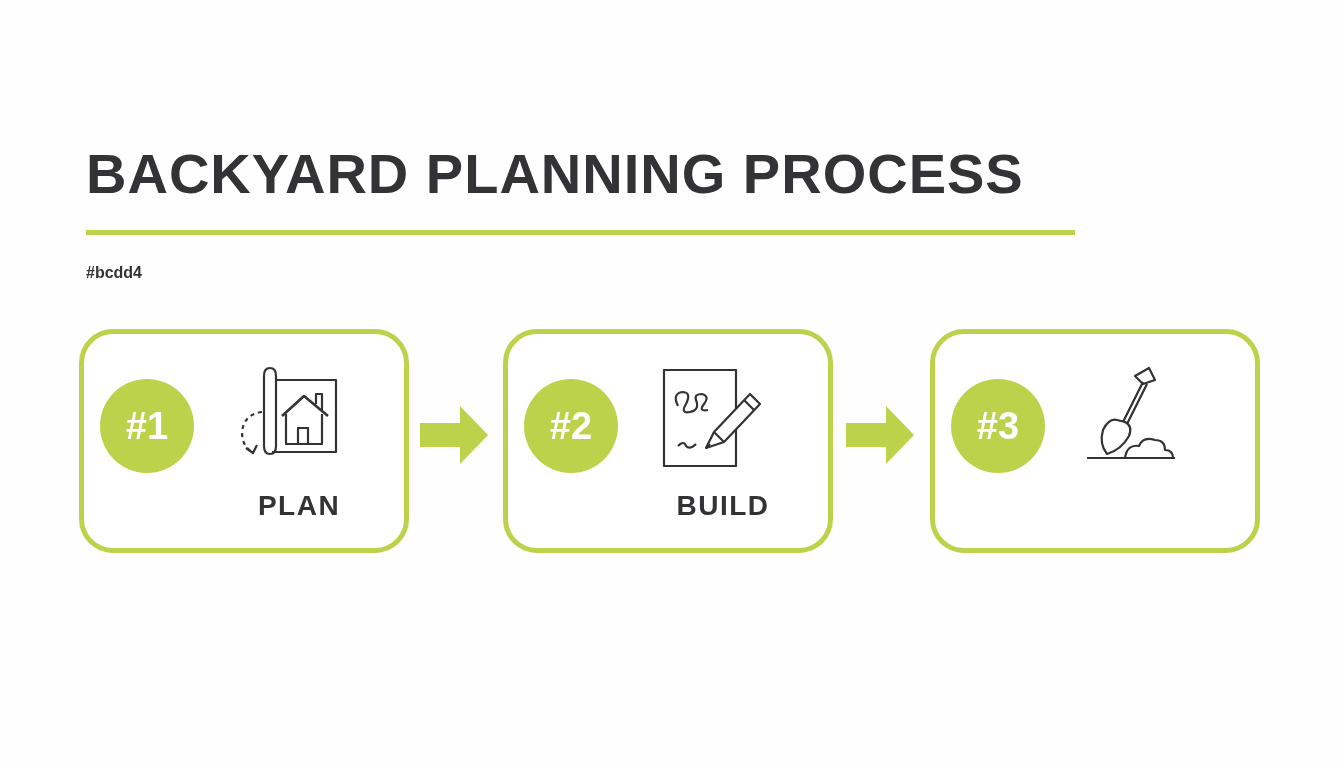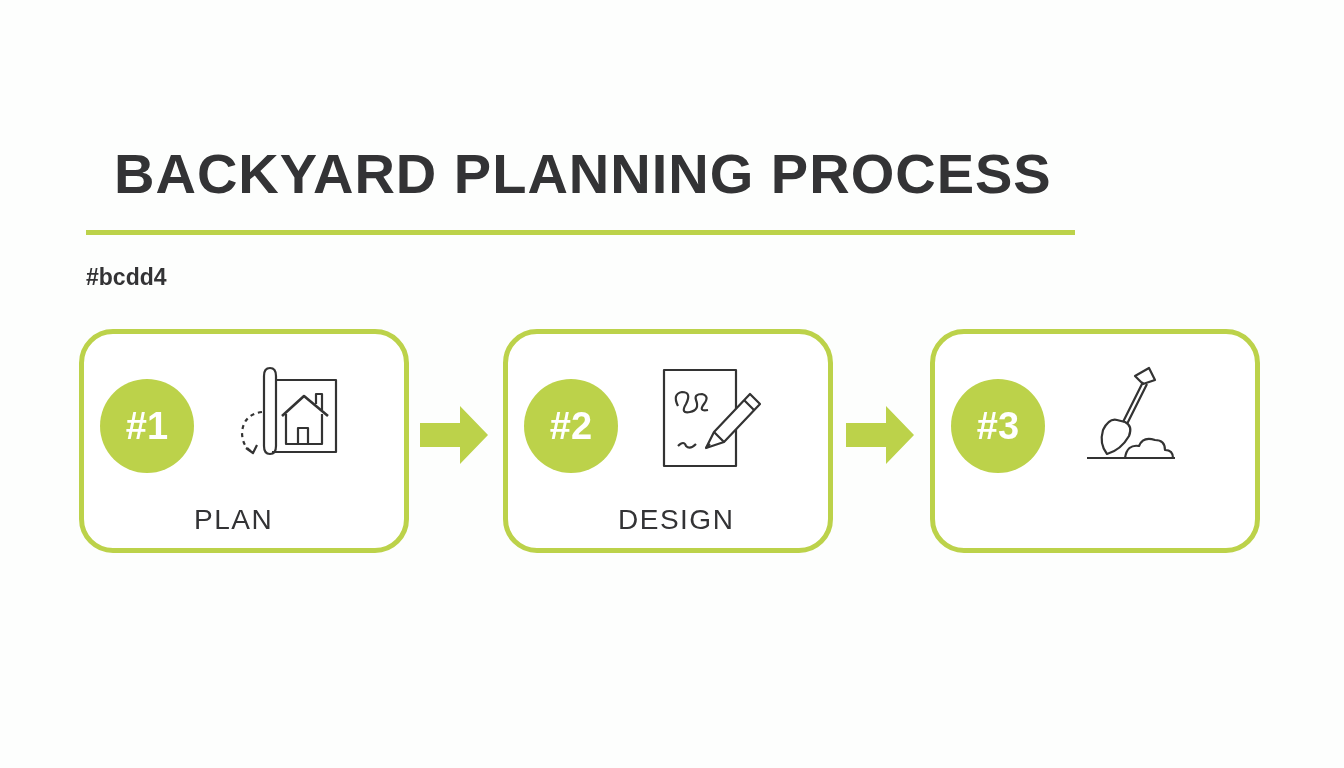--- a/index.html
+++ b/index.html
@@ -2,37 +2,37 @@
 <html><head>
 <meta charset="utf-8">
 <style>
   html, body { margin:0; padding:0; }
   body {
     width:1344px; height:768px; background:#fdfefd; position:relative; overflow:hidden;
     font-family:"Liberation Sans", "DejaVu Sans", sans-serif; color:#333335;
   }
   .title {
     position:absolute; left:86px; top:146px; font-size:56px; font-weight:bold;
-    letter-spacing:1px; color:#333335; white-space:nowrap; line-height:1;margin-left:28px;
+    letter-spacing:1px; color:#333335; white-space:nowrap; line-height:1;
   }
   .rule { position:absolute; left:86px; top:230px; width:989px; height:5px; background:#bcd24a; }
-  .tag { position:absolute; left:86px; top:264px; font-size:23px; font-weight:bold; color:#333335; }
+  .tag { position:absolute; left:86px; top:264px; font-size:16px; font-weight:bold; color:#333335; }
   .card {
     position:absolute; top:329px; width:320px; height:214px;
     border:5px solid #bcd24a; border-radius:34px; background:#fff; box-sizing:content-box;
   }
   .badge {
     position:absolute; left:16px; top:45px; width:94px; height:94px; border-radius:50%;
     background:#bcd24a; color:#fff; font-weight:bold; font-size:38px;
     display:flex; align-items:center; justify-content:center;
   }
   .icon { position:absolute; left:140px; top:30px; width:120px; height:110px; }
   .label {
-    position:absolute; left:110px; right:0; top:170px; 
-    font-size:28px; font-weight:normal; letter-spacing:1.5px; color:#333335;
+    position:absolute; left:110px; right:0; top:156px; text-align:center;
+    font-size:28px; font-weight:bold; letter-spacing:1.5px; color:#333335;
   }
   .arrow { position:absolute; top:406px; width:68px; height:58px; }
 </style>
 </head>
 <body>
 
 <div class="title">BACKYARD PLANNING PROCESS</div>
 <div class="rule"></div>
 <div class="tag">#bcdd4</div>
 
@@ -58,21 +58,21 @@
 
 <div class="card" style="left:503px;">
   <div class="badge">#2</div>
   <svg class="icon" style="left:148px;" viewBox="0 0 120 110" fill="none" stroke="#333" stroke-width="2.2" stroke-linejoin="round">
     <rect x="8" y="6" width="72" height="96"></rect>
     <path d="M22 42 Q16 30 26 28 Q36 28 30 40 Q24 50 34 48 Q44 46 40 36 Q38 30 46 30 Q54 32 48 40 Q42 48 52 46"></path>
     <path d="M22 82 Q28 76 30 82 Q34 86 40 80"></path>
     <path d="M50 84 L58 68 L94 30 L104 40 L68 78 Z" fill="#fff"></path>
     <path d="M58 68 L68 78 M88 36 L98 46 M50 84 L54 80"></path>
   </svg>
-  <div class="label">DESIGN</div>
+  <div class="label">BUILD</div>
 </div>
 
 <svg class="arrow" style="left:846px;" viewBox="0 0 68 58">
   <polygon points="0,17 40,17 40,0 68,29 40,58 40,41 0,41" fill="#bcd24a"></polygon>
 </svg>
 
 <div class="card" style="left:930px;">
   <div class="badge">#3</div>
   <svg class="icon" style="left:138px;" viewBox="0 0 120 110" fill="none" stroke="#333" stroke-width="2.2" stroke-linejoin="round">
     <path d="M62 12 L76 4 L82 16 L70 20 Z"></path>

